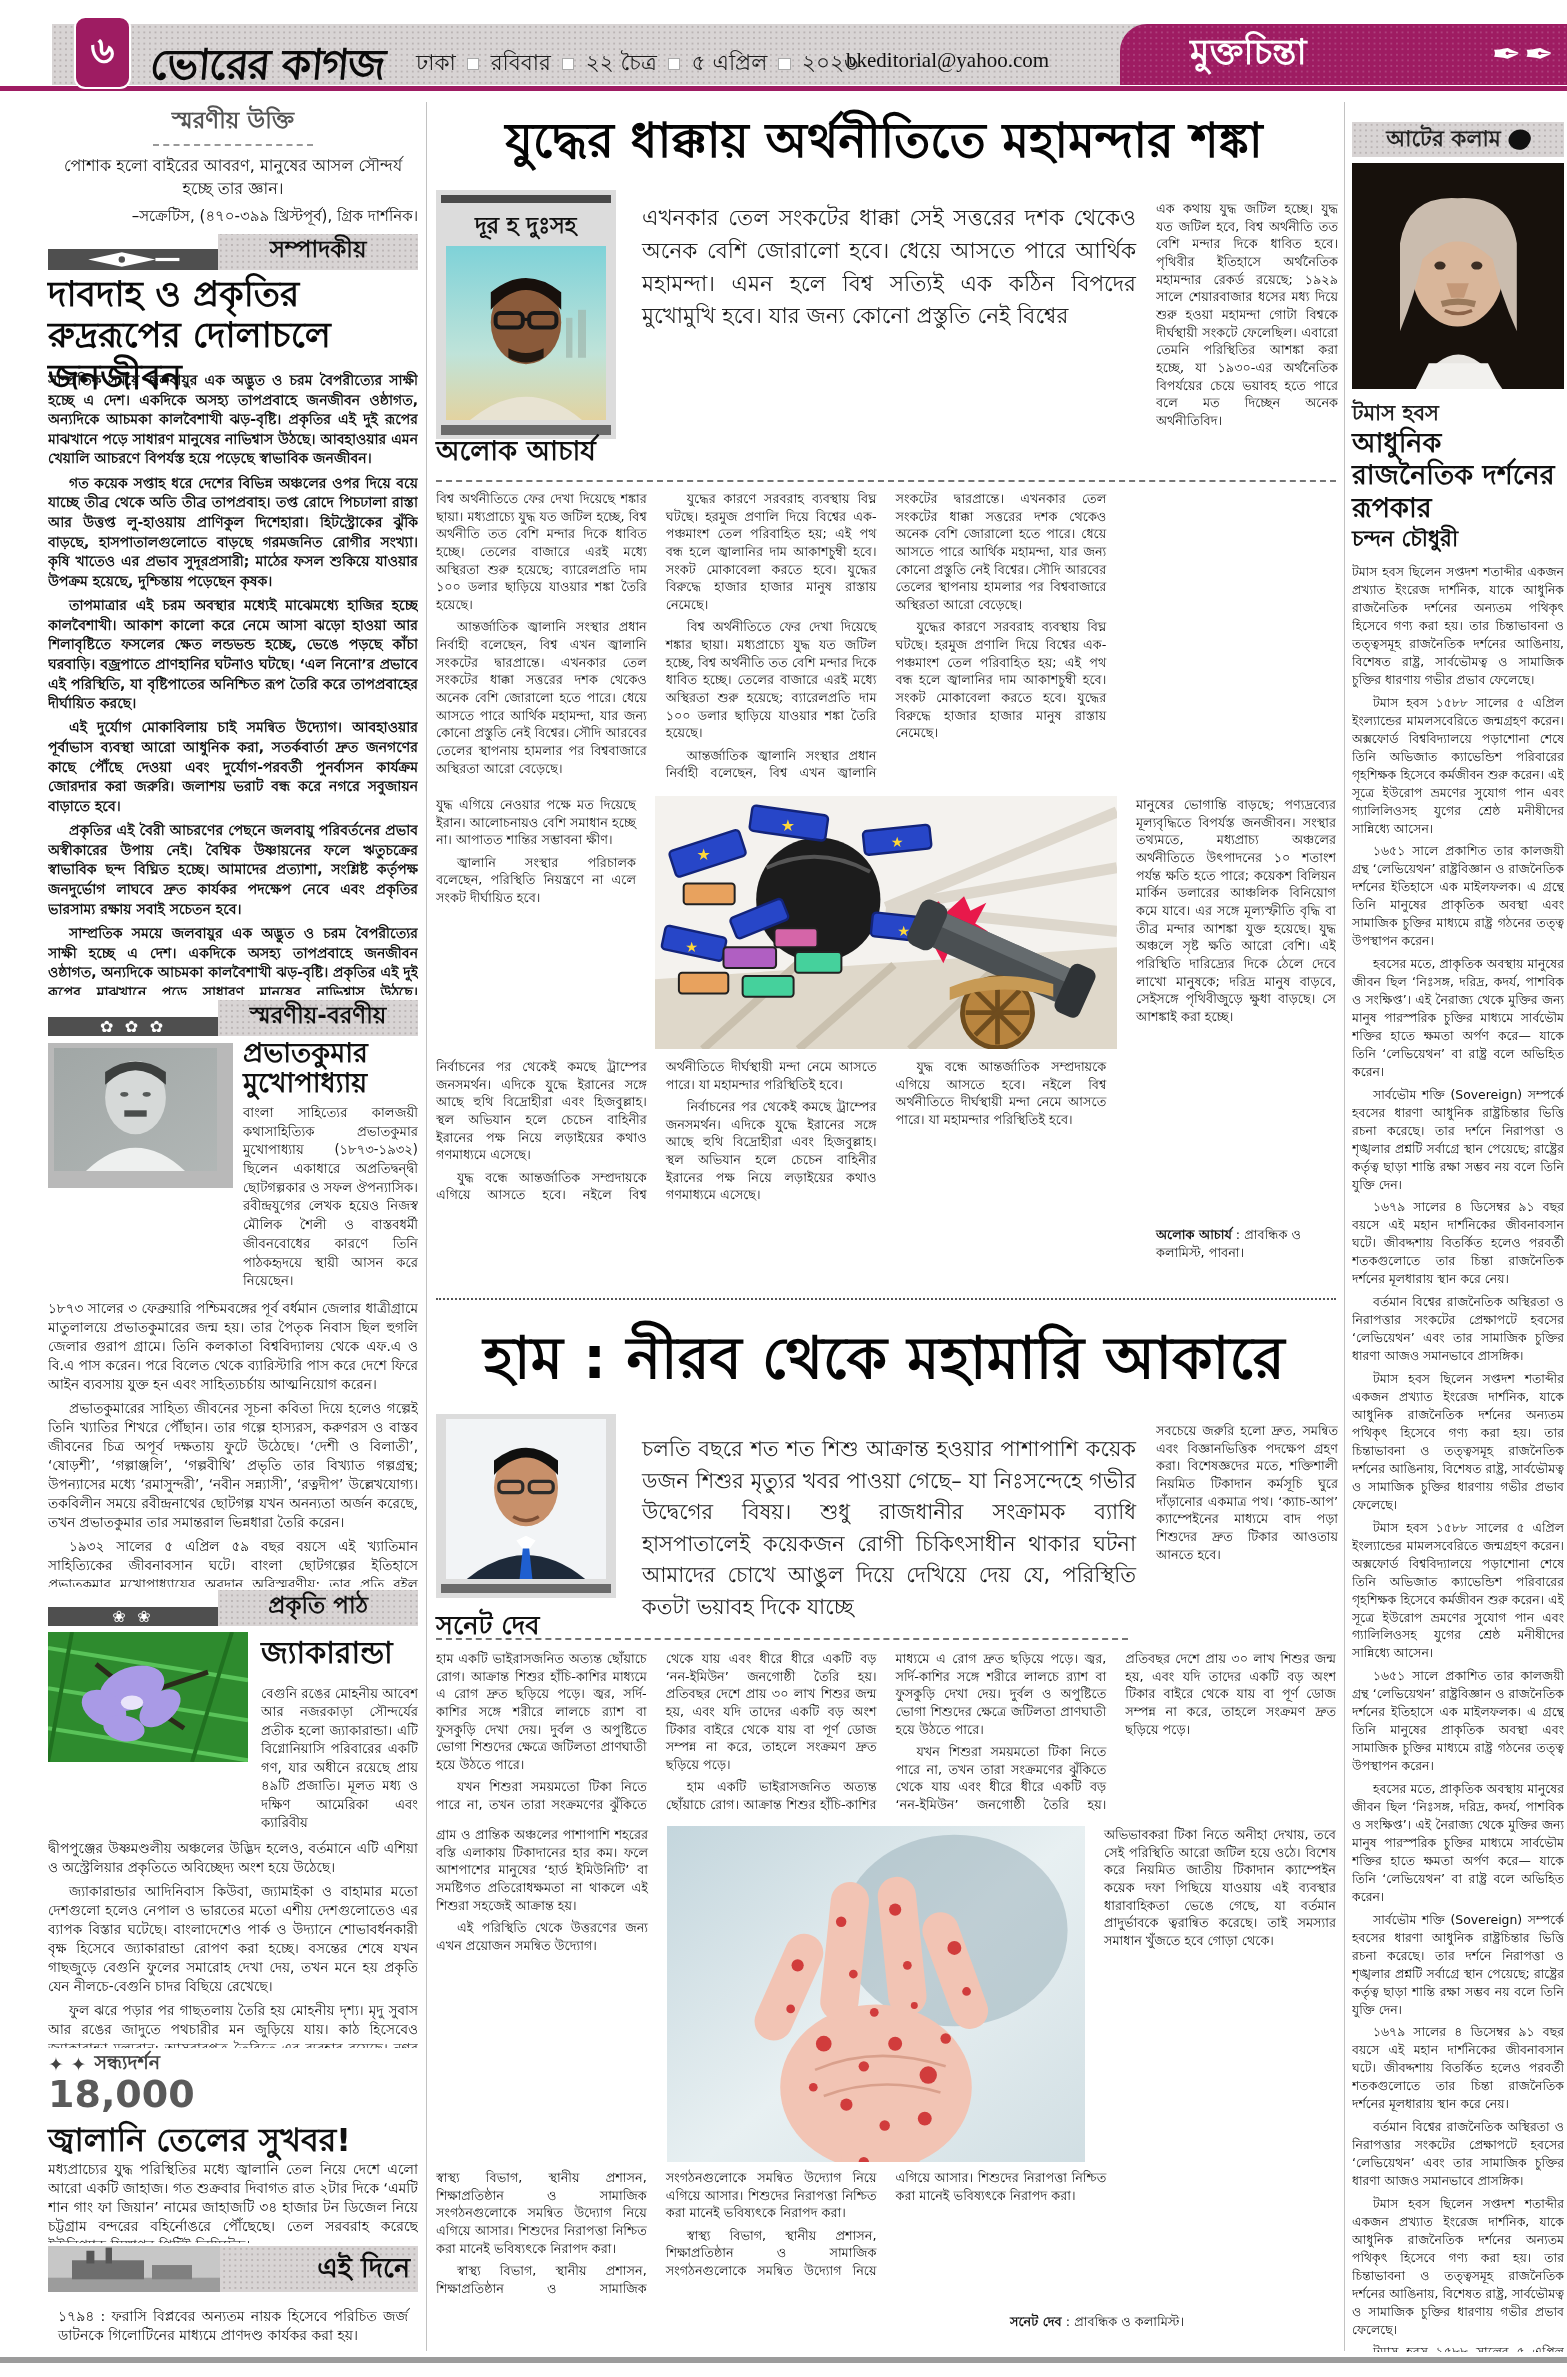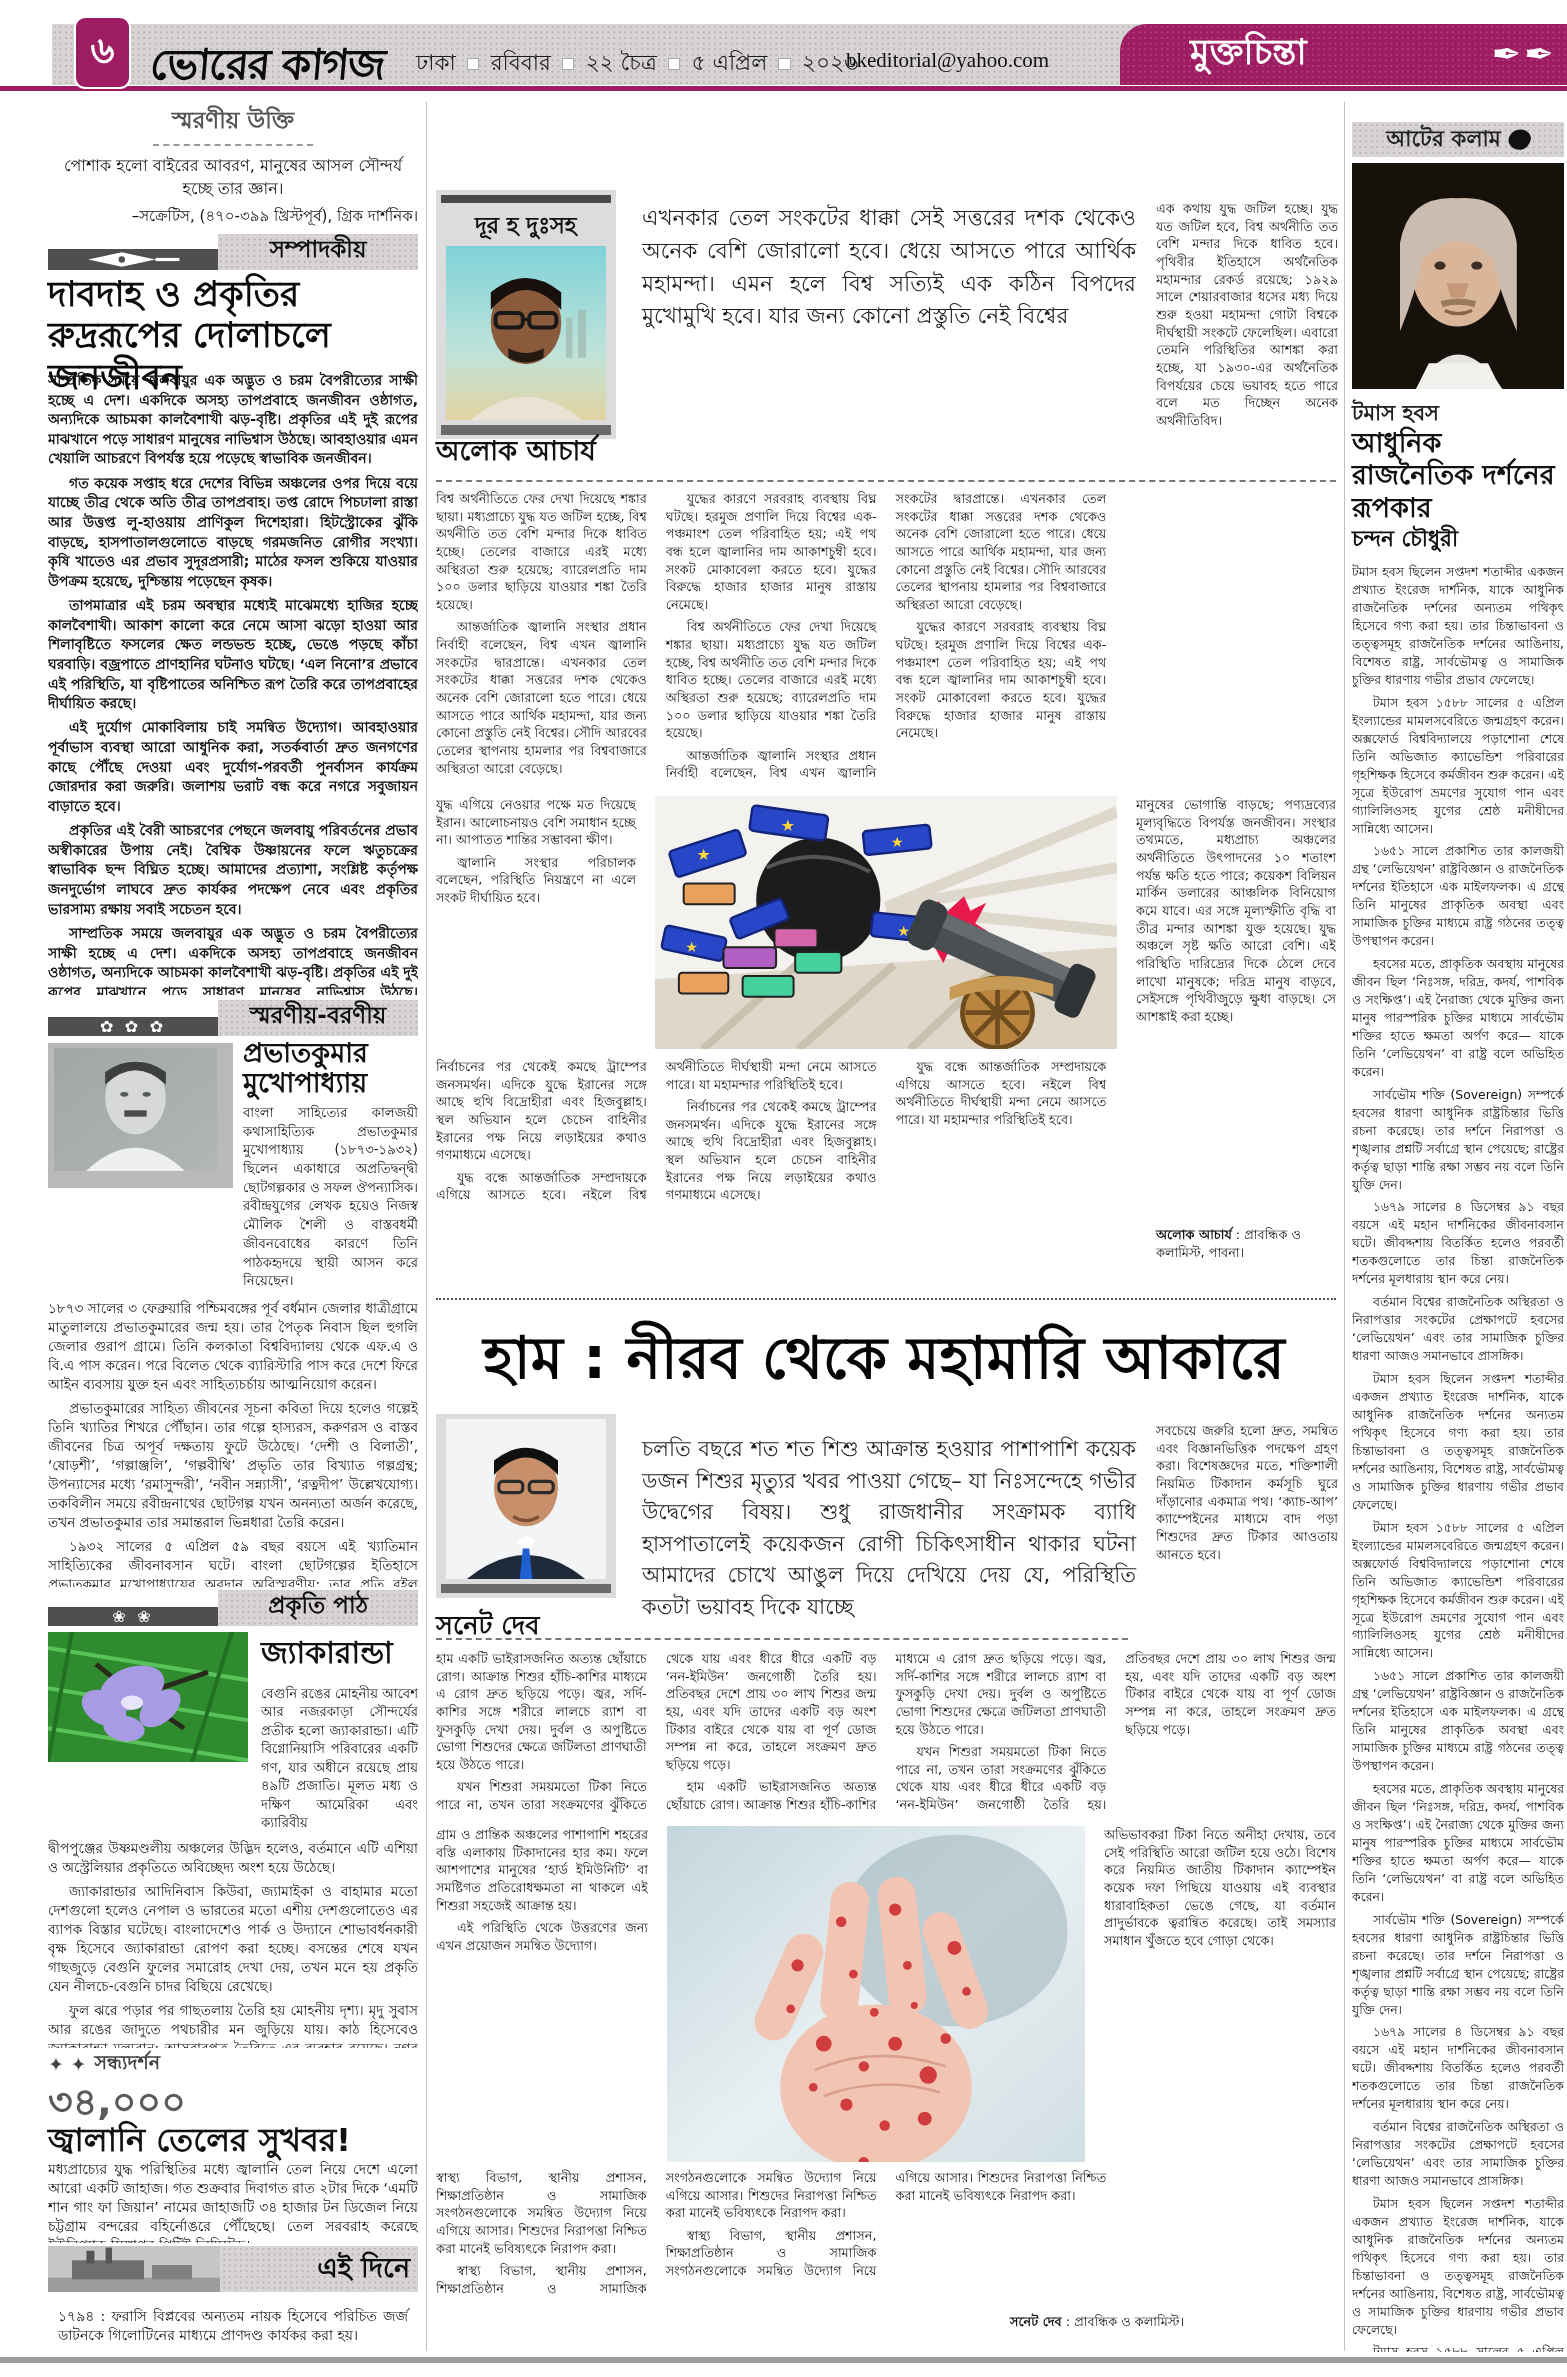--- a/index.html
+++ b/index.html
@@ -214,21 +214,21 @@
         <p>দ্বীপপুঞ্জের উষ্ণমণ্ডলীয় অঞ্চলের উদ্ভিদ হলেও, বর্তমানে এটি এশিয়া ও অস্ট্রেলিয়ার প্রকৃতিতে অবিচ্ছেদ্য অংশ হয়ে উঠেছে।</p>
         <p>জ্যাকারান্ডার আদিনিবাস কিউবা, জ্যামাইকা ও বাহামার মতো দেশগুলো হলেও নেপাল ও ভারতের মতো এশীয় দেশগুলোতেও এর ব্যাপক বিস্তার ঘটেছে। বাংলাদেশেও পার্ক ও উদ্যানে শোভাবর্ধনকারী বৃক্ষ হিসেবে জ্যাকারান্ডা রোপণ করা হচ্ছে। বসন্তের শেষে যখন গাছজুড়ে বেগুনি ফুলের সমারোহ দেখা দেয়, তখন মনে হয় প্রকৃতি যেন নীলচে-বেগুনি চাদর বিছিয়ে রেখেছে।</p>
         <p>ফুল ঝরে পড়ার পর গাছতলায় তৈরি হয় মোহনীয় দৃশ্য। মৃদু সুবাস আর রঙের জাদুতে পথচারীর মন জুড়িয়ে যায়। কাঠ হিসেবেও জ্যাকারান্ডা মূল্যবান; আসবাবপত্র তৈরিতে এর ব্যবহার রয়েছে। নগর সবুজায়নে এই বৃক্ষ হতে পারে অনন্য সংযোজন।</p>
       </div>
   </div>
 
   <div class="shondha-label">
     <span>✦ ✦</span>
     <span>সন্ধ্যদর্শন</span>
   </div>
-  <div class="shondha-kicker">৩৪,০০০</div>
+  <div class="shondha-kicker">18,000</div>
   <div class="shondha-head">জ্বালানি তেলের সুখবর!</div>
   <div class="shondha-body just">
       <p>মধ্যপ্রাচ্যের যুদ্ধ পরিস্থিতির মধ্যে জ্বালানি তেল নিয়ে দেশে এলো আরো একটি জাহাজ। গত শুক্রবার দিবাগত রাত ২টার দিকে ‘এমটি শান গাং ফা জিয়ান’ নামের জাহাজটি ৩৪ হাজার টন ডিজেল নিয়ে চট্টগ্রাম বন্দরের বহির্নোঙরে পৌঁছেছে। তেল সরবরাহ করেছে ইউনিপ্যাক সিঙ্গাপুর পিটিই লিমিটেড।</p>
     </div>
 
   <div class="eidine-banner dotgray">
     <div class="eidine-img">
       <svg width="172" height="46" viewBox="0 0 215 58" preserveAspectRatio="none">
         <rect width="215" height="58" fill="#c7c7c7"></rect>
         <rect x="0" y="40" width="215" height="18" fill="#9c9c9c"></rect>
@@ -238,20 +238,21 @@
         <rect x="130" y="24" width="50" height="18" fill="#808080"></rect>
       </svg>
     </div>
     <div class="eidine-title">এই দিনে</div>
   </div>
   <div class="eidine-body">
       <p>১৭৯৪ : ফরাসি বিপ্লবের অন্যতম নায়ক হিসেবে পরিচিত জর্জ ডাটনকে গিলোটিনের মাধ্যমে প্রাণদণ্ড কার্যকর করা হয়।</p>
       <p>১৯৬৪ : লন্ডনে প্রথম চালকবিহীন স্বয়ংক্রিয় পাতালরেল চালু হয়।</p>
     </div>
 
+  <div class="main-headline">যুদ্ধের ধাক্কায় অর্থনীতিতে মহামন্দার শঙ্কা</div>
 
   <div class="series-box">
     <div class="series-top"></div>
     <div class="series-label">দূর হ দুঃসহ</div>
     <svg class="series-photo" viewBox="0 0 200 218" preserveAspectRatio="none">
       <defs>
           <linearGradient id="g1" x1="0" y1="0" x2="0" y2="1">
             <stop offset="0" stop-color="#7fd2d8"></stop>
             <stop offset="0.62" stop-color="#bfe3d9"></stop>
             <stop offset="1" stop-color="#e3d3a0"></stop>

